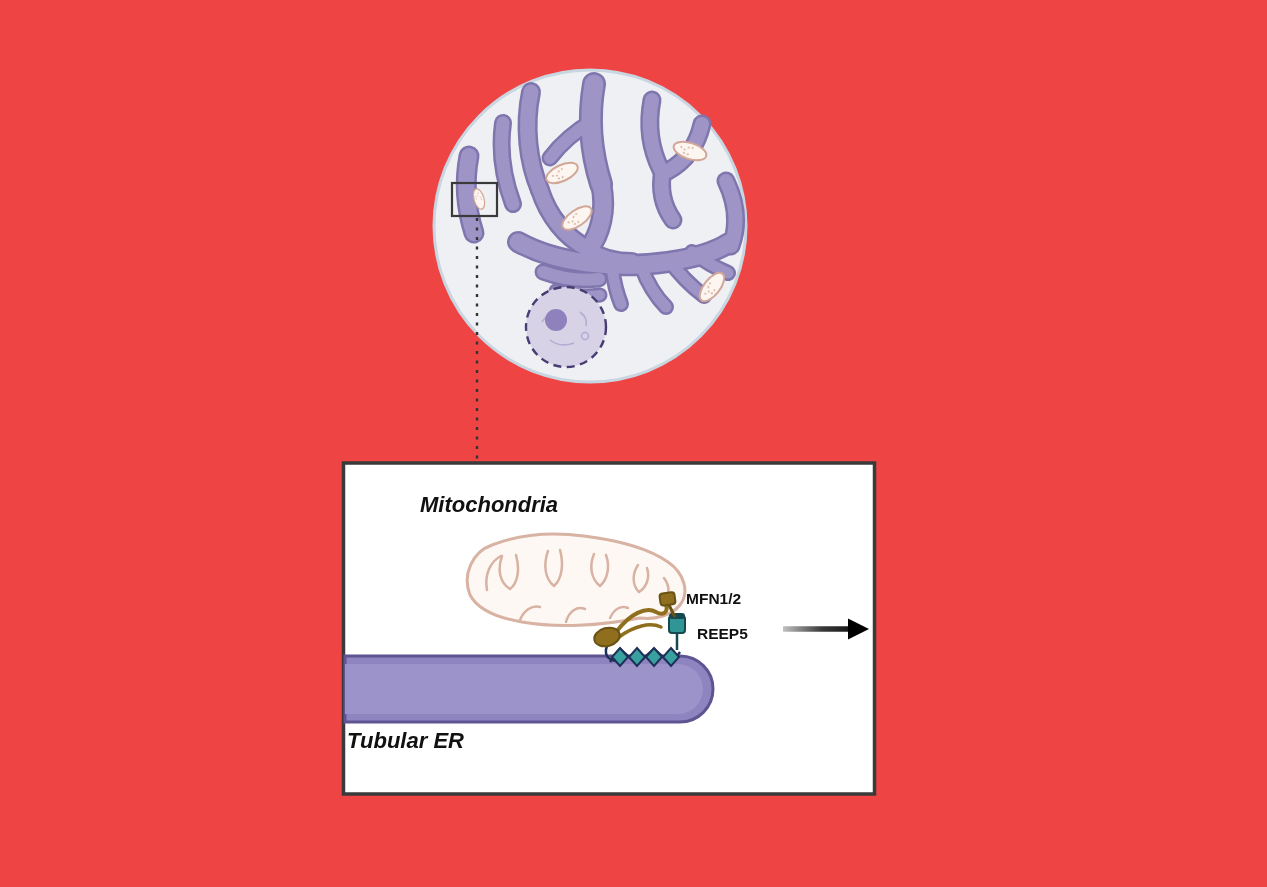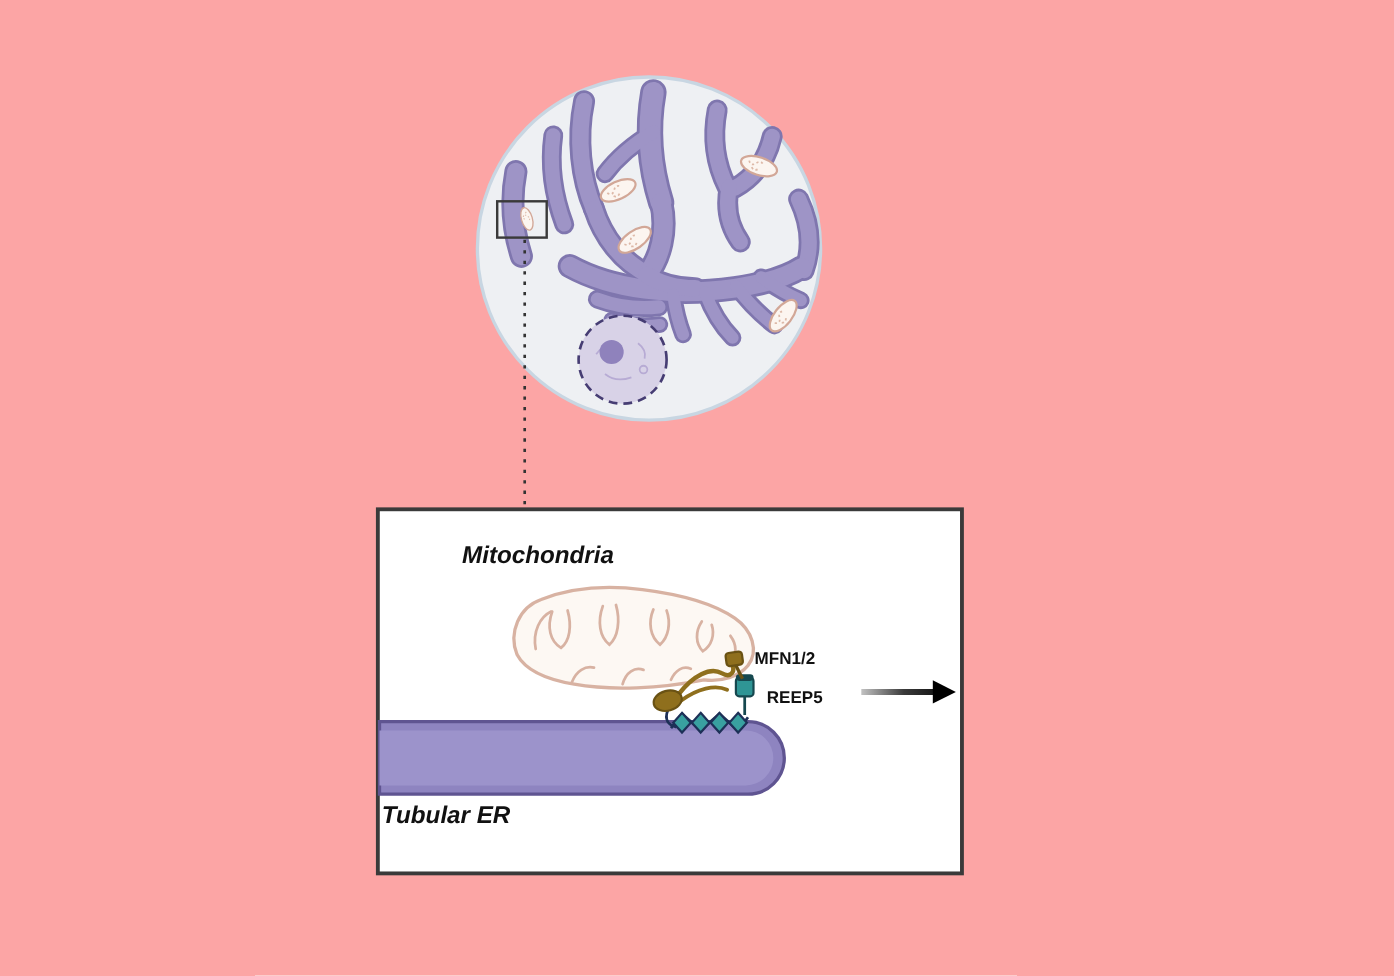--- a/index.html
+++ b/index.html
@@ -1,16 +1,16 @@
 <!DOCTYPE html>
 <html><head>
 <meta charset="utf-8">
 <style>
   html,body{margin:0;padding:0;background:#ffffff;}
-  .canvas{position:relative;width:1267px;height:887px;background:#fca5a5;overflow:hidden;}
+  .canvas{position:relative;width:1267px;height:887px;background:#ef4444;overflow:hidden;}
   svg{display:block;}
   .erA{fill:none;stroke:#7f76ae;stroke-linecap:round;stroke-linejoin:round}
   .erB{fill:none;stroke:#9e94c6;stroke-linecap:round;stroke-linejoin:round}
   .lbl-big{font-family:"Liberation Sans",sans-serif;font-weight:700;font-style:italic;font-size:22px;fill:#111;}
   .lbl-sm{font-family:"Liberation Sans",sans-serif;font-weight:700;font-size:15.5px;fill:#111;}
   .cristae{fill:none;stroke:#d8b2a2;stroke-width:2.5;stroke-linecap:round;}
   .sm-body{fill:#fcf5f0;stroke:#d2a797;stroke-width:2;}
   .sm-squig{fill:none;stroke:#ddb9a8;stroke-width:1.6;stroke-dasharray:2 2.4;}
   .chromatin{fill:none;stroke:#b7abd4;stroke-width:1.6;}
   .olive-line{fill:none;stroke:#8f6f1d;stroke-linecap:round;}

